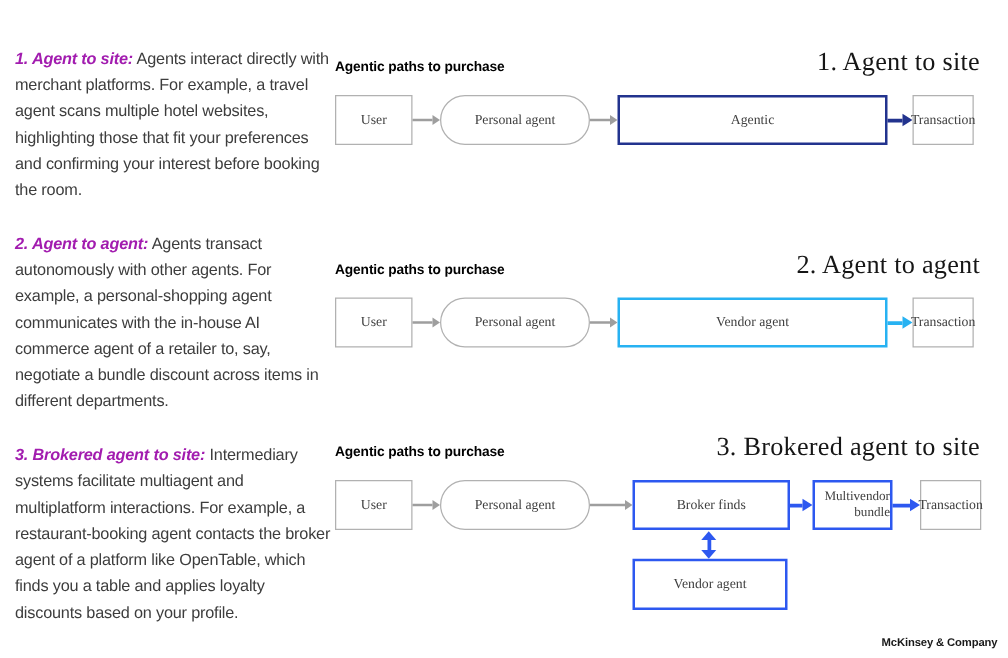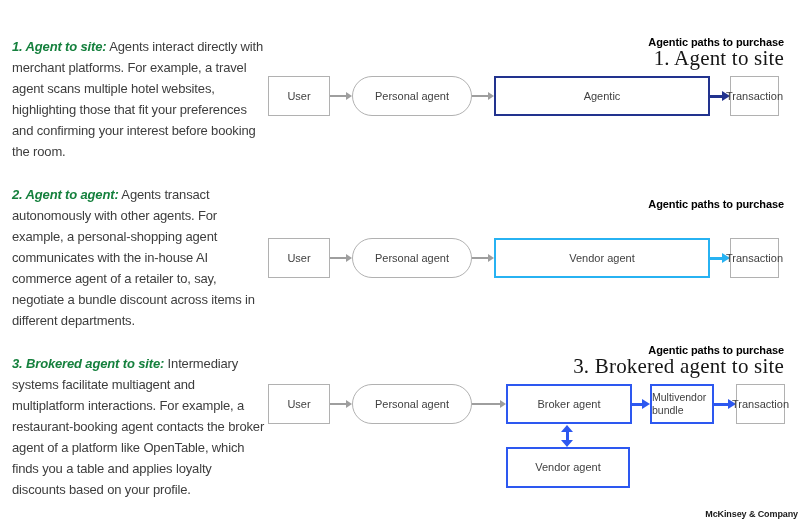--- a/index.html
+++ b/index.html
@@ -22,21 +22,21 @@
   .desc {
     margin: 0 0 22px 0;
     font-size: 13px;
     line-height: 21px;
     letter-spacing: -0.15px;
     color: #3d3d3d;
   }
   .desc .lead {
     font-weight: bold;
     font-style: italic;
-    color: #15803d;
+    color: #a21caf;
   }
 
   
   .fig-title {
     position: absolute;
     left: 268px;
     top: 8px;
     font-size: 15px;
     font-weight: bold;
     color: #000;
@@ -50,46 +50,46 @@
   #d1 { top: 36px; }
   #d2 { top: 198px; }
   #d3 { top: 344px; }
 
   .dheader {
     display: flex;
     justify-content: space-between;
     align-items: flex-end;
     padding-right: 22px;
     height: 24px;
-    flex-direction: column;
   }
   .dlabel { font-size: 11px; font-weight: bold; color: #000; letter-spacing: -0.1px; }
   .dheading {
     font-family: "Liberation Serif", serif;
     font-size: 21px;
     font-weight: 400;
     color: #161616;
     line-height: 1;
     letter-spacing: 0.2px;
   }
 
   .flow { display: flex; align-items: center; margin-top: 16px; }
   .node {
     box-sizing: border-box;
     height: 40px;
     border: 1px solid #b1b1b1;
     background: #fff;
     display: flex;
     align-items: center;
     justify-content: center;
-    text-align: left;
+    text-align: right;
     font-size: 11px;
     line-height: 13px;
     color: #3f3f3f;
     flex-shrink: 0;
+    font-family: Liberation Serif, serif;
   }
   .node.accent { border: 2px solid var(--accent); }
   .w-user   { width: 62px; }
   .w-pa     { width: 120px; border-radius: 20px; }
   .w-wide   { width: 216px; }
   .w-broker { width: 126px; }
   .w-multi  { width: 64px; font-size: 10.5px; }
   .w-end    { width: 49px; }
 
   
@@ -184,20 +184,21 @@
             <div class="shaft len12"></div>
             <div class="tri"></div>
           </div>
         <div class="node w-end">Transaction</div>
       </div>
     </div>
 
     <div class="diagram" id="d2" style="--accent: #27b2f2;">
       <div class="dheader">
         <span class="dlabel">Agentic paths to purchase</span>
+        <span class="dheading">2. Agent to agent</span>
       </div>
       <div class="flow">
         <div class="node w-user">User</div>
         <div class="harrow">
             <div class="shaft len16"></div>
             <div class="tri"></div>
           </div>
         <div class="node w-pa">Personal agent</div>
         <div class="harrow">
             <div class="shaft len16"></div>
@@ -221,21 +222,21 @@
         <div class="node w-user">User</div>
         <div class="harrow">
             <div class="shaft len16"></div>
             <div class="tri"></div>
           </div>
         <div class="node w-pa">Personal agent</div>
         <div class="harrow">
             <div class="shaft len28"></div>
             <div class="tri"></div>
           </div>
-        <div class="node w-broker accent">Broker agent</div>
+        <div class="node w-broker accent">Broker finds</div>
         <div class="harrow a-accent">
             <div class="shaft len10"></div>
             <div class="tri"></div>
           </div>
         <div class="node w-multi accent">Multivendor bundle</div>
         <div class="harrow a-accent">
             <div class="shaft len14"></div>
             <div class="tri"></div>
           </div>
         <div class="node w-end">Transaction</div>

